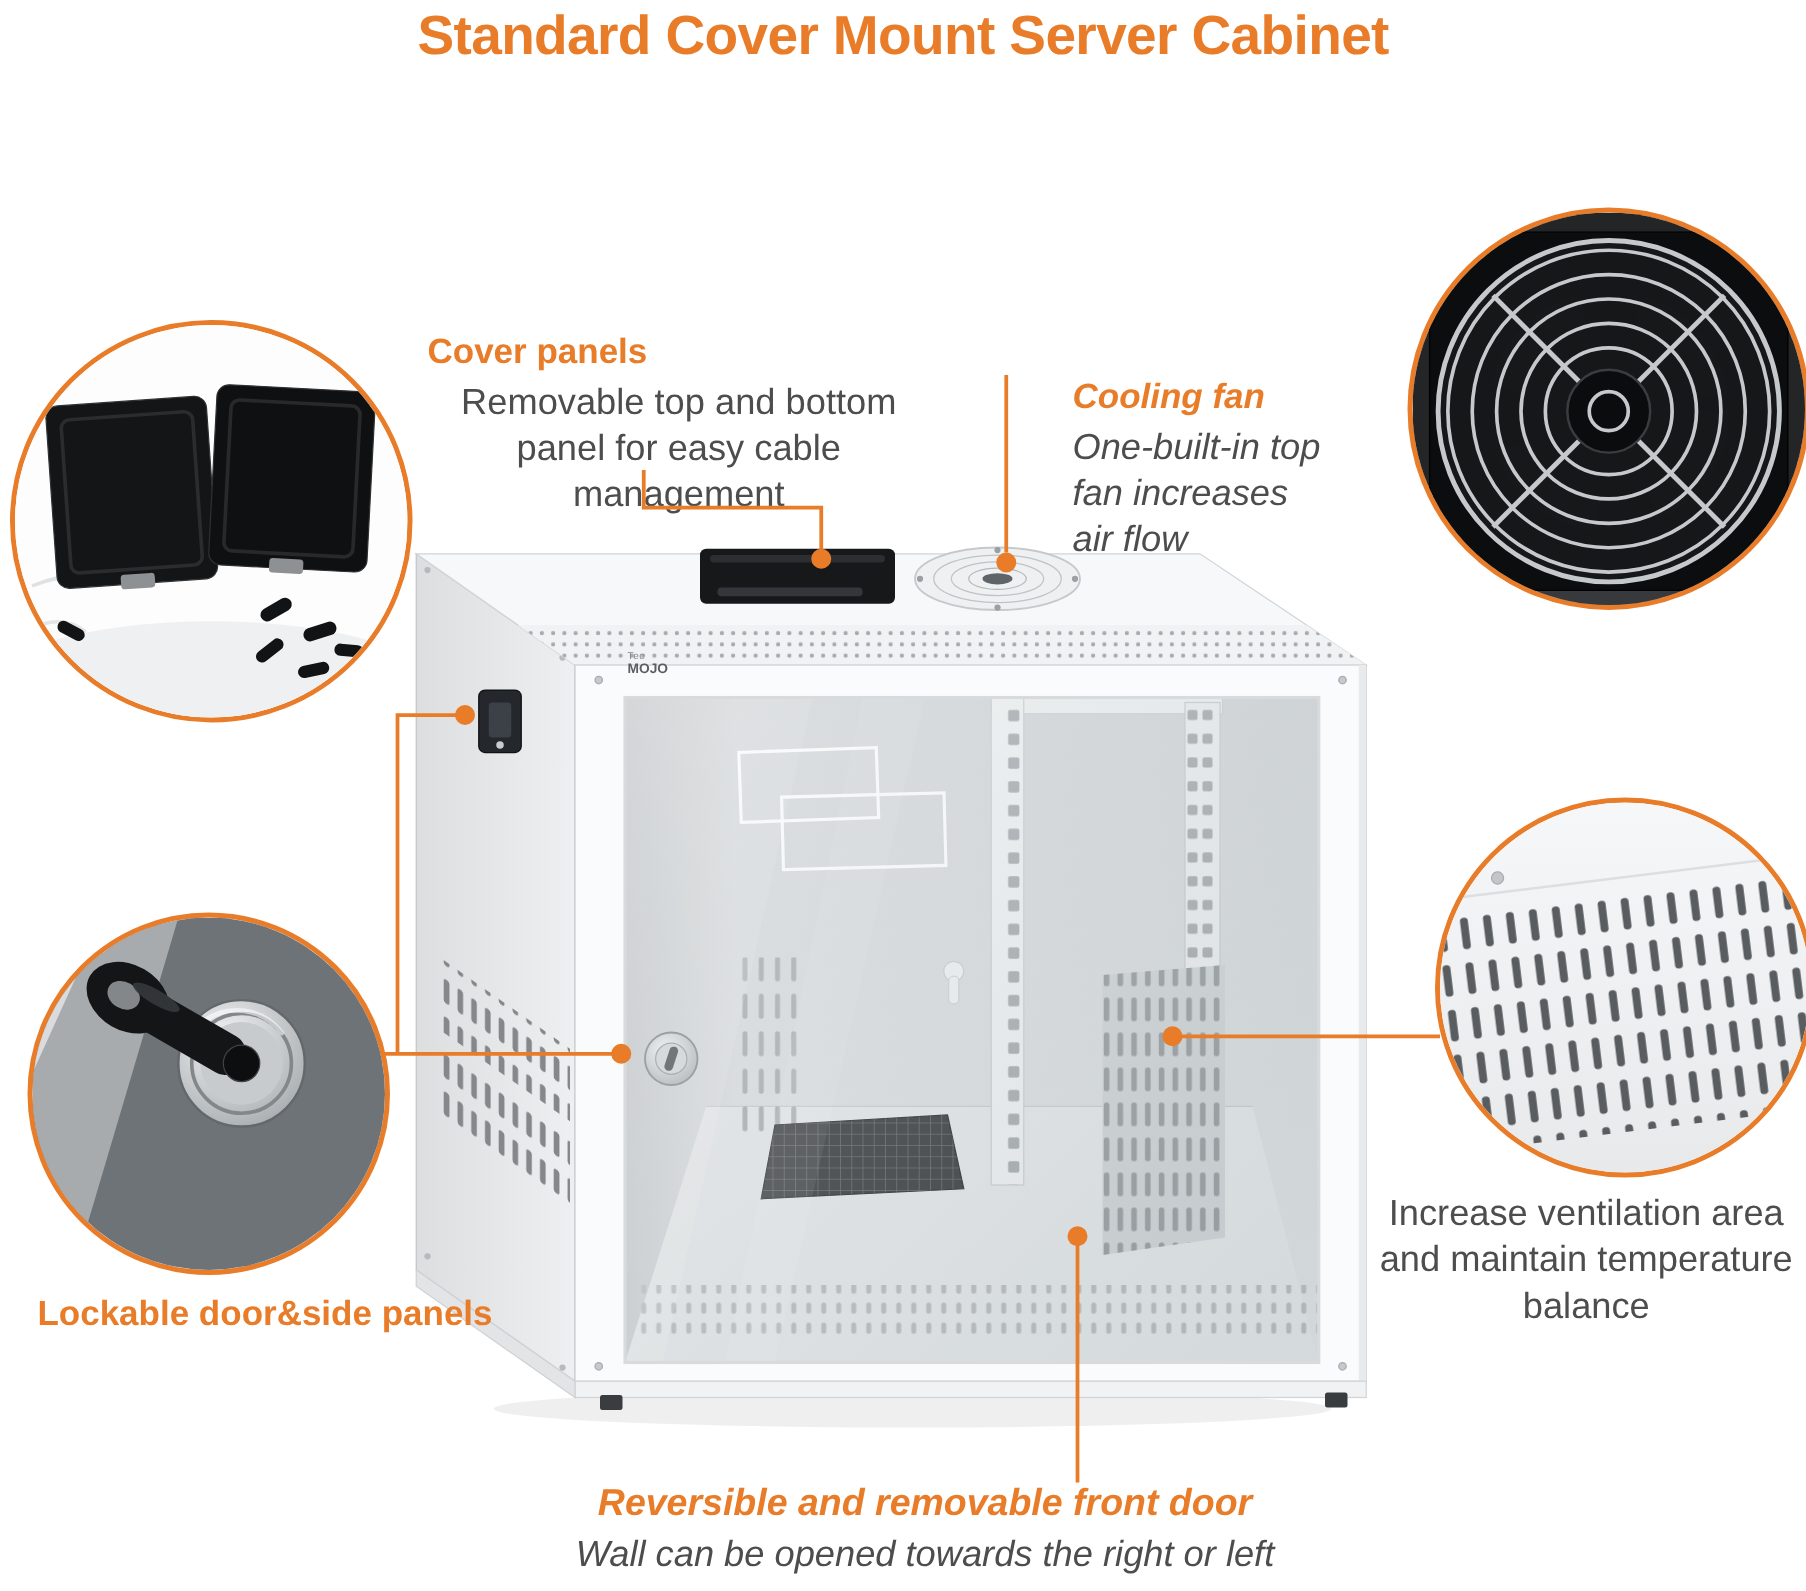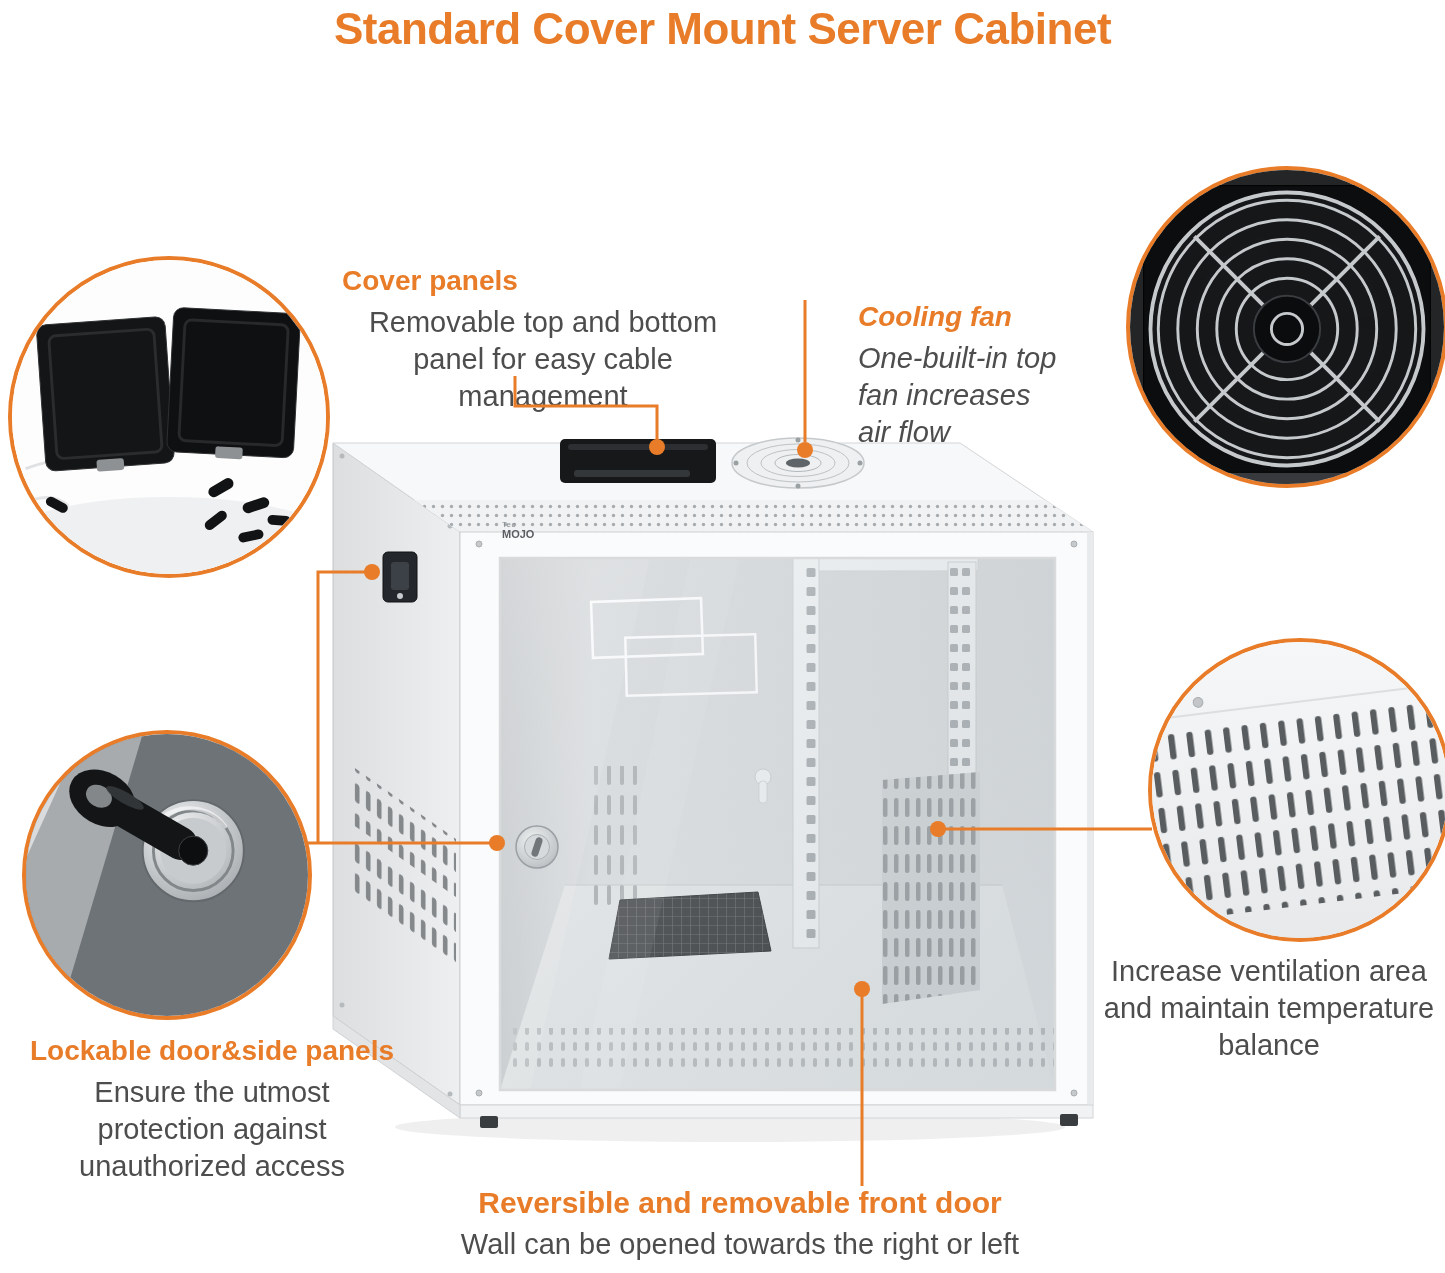--- a/index.html
+++ b/index.html
@@ -18,21 +18,21 @@
   .callout{position:absolute;z-index:30;}
   .callout h3{margin:0;font-size:28px;font-weight:700;color:#E87C28;line-height:1.1;}
   .callout p{margin:7px 0 0;font-size:29px;color:#4d4d4d;line-height:1.28;}
   #t-cover{left:315px;top:266px;width:402px;margin-left:27px;}
   #t-cover h3{text-align:left;}
   #t-cover p{text-align:center;}
   #t-fan{left:858px;top:302px;width:208px;text-align:left;font-style:italic;}
   #t-vents{left:1098px;top:946px;width:342px;text-align:center;}
   #t-lock{left:8px;top:1036px;width:408px;text-align:center;}
   #t-lock p{max-width:345px;margin-left:auto;margin-right:auto;}
-  #t-door{left:420px;top:1186px;width:640px;text-align:center;}
+  #t-door{left:420px;top:1186px;width:640px;text-align:center;font-style:italic;}
   #t-door h3{font-size:30px;}
   .photo-circle{
     position:absolute;border-radius:50%;border:4px solid #E87C28;
     overflow:hidden;background:#fff;box-sizing:border-box;z-index:10;
   }
   .photo-circle svg{display:block;width:100%;height:100%;}
   #c-cover{left:8px;top:256px;width:322px;height:322px;}
   #c-fan{left:1126px;top:166px;width:322px;height:322px;}
   #c-vents{left:1148px;top:638px;width:304px;height:304px;}
   #c-lock{left:22px;top:730px;width:290px;height:290px;}
@@ -317,21 +317,20 @@
     <h3>Cooling fan</h3>
     <p>One-built-in top fan increases air flow</p>
   </div>
 
   <div class="callout" id="t-vents">
     <p>Increase ventilation area and maintain temperature balance</p>
   </div>
 
   <div class="callout" id="t-lock">
     <h3>Lockable door&amp;side panels</h3>
-    <p>Ensure the utmost protection against unauthorized access</p>
   </div>
 
   <div class="callout" id="t-door">
     <h3>Reversible and removable front door</h3>
     <p>Wall can be opened towards the right or left</p>
   </div>
 
   <svg id="connectors" viewBox="0 0 1445 1273">
     <g stroke="#E87C28" stroke-width="3" fill="none">
       <path d="M515,376 L515,406 L657,406 L657,440"></path>

